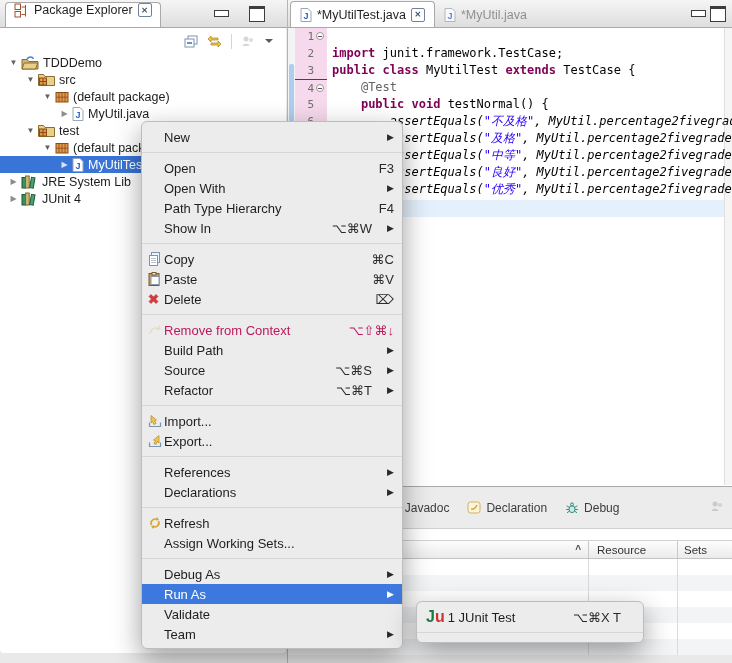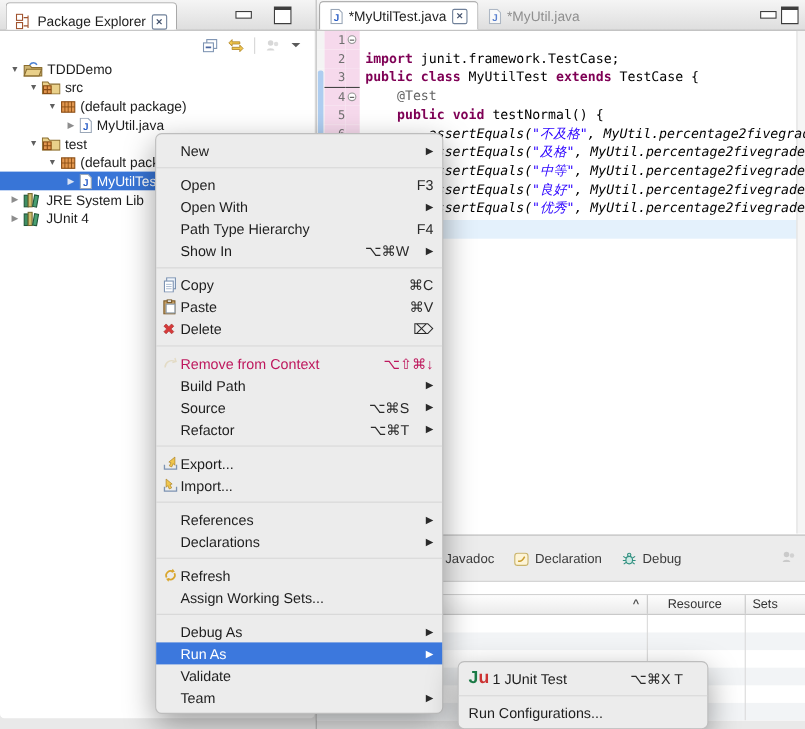--- a/index.html
+++ b/index.html
@@ -4,21 +4,21 @@
 <style>
   html,body{margin:0;padding:0}
   .app{position:relative;width:732px;height:663px;background:#e9e9e9;overflow:hidden;
        font-family:"Liberation Sans",sans-serif;-webkit-font-smoothing:antialiased}
   .ico{display:inline-flex;align-items:center;justify-content:center;vertical-align:middle}
 
   
   .pkg{position:absolute;left:0;top:0;width:287px;height:663px}
   .tabbar{height:27px;background:linear-gradient(#f5f5f5,#dedede);border-bottom:1px solid #a9a9a9;position:relative}
   .vtab{position:absolute;left:5px;top:2px;height:24px;background:#fff;border:1px solid #a9a9a9;border-bottom:none;
-        border-radius:4px 4px 0 0;display:flex;align-items:flex-end;gap:5px;padding:0 8px;font-size:12.5px;color:#1f1f1f}
+        border-radius:4px 4px 0 0;display:flex;align-items:flex-start;gap:5px;padding:0 8px;font-size:12.5px;color:#1f1f1f}
   .wmin{position:absolute;width:13px;height:5px;border:1px solid #3d3d3d;background:#fff;top:10px}
   .wmax{position:absolute;width:14px;height:12px;border:1px solid #3d3d3d;border-top-width:3px;background:#fff;top:6px}
   .tclose{width:12px;height:12px;border:1px solid #70819a;border-radius:2px;display:inline-flex;align-items:center;
           justify-content:center;font-size:8px;font-weight:bold;color:#43526d}
   .pkg-body{position:absolute;top:28px;left:0;right:1px;height:625px;background:#fff;border-radius:0 0 4px 4px;overflow:hidden}
   .ptoolbar{height:26px;display:flex;align-items:center;justify-content:flex-end;gap:9px;padding-right:12px}
   .tdiv{width:1px;height:15px;background:#d5d5d5}
   .tree{font-size:12.5px}
   .trow{height:17px;display:flex;align-items:center;white-space:nowrap;color:#1c1c1c}
   .trow .ico{margin-right:4px;flex:none}
@@ -50,27 +50,27 @@
   .kw{color:var(--kw);font-weight:bold}
   .st{color:var(--str);font-style:italic}
   .it{font-style:italic}
   .an{color:var(--ann)}
   .edsb{position:absolute;right:0;top:0;bottom:1px;width:7px;background:#f5f5f5;border-left:1px solid #e0e0e0}
 
   
   .bp{position:absolute;left:288px;top:487px;right:0;bottom:0}
   .bp-tabs{height:41px;background:#ececec;border-bottom:1px solid #cfcfcf;display:flex;align-items:center;gap:18px;
            padding-left:100px;position:relative;font-size:12px;color:#3c3c3c}
-  .bp-tab{display:flex;align-items:flex-end;gap:5px}
+  .bp-tab{display:flex;align-items:flex-start;gap:5px}
   .bp-fade{position:absolute;right:8px;top:13px;opacity:.4}
   .bp-white{position:absolute;top:42px;left:0;right:0;bottom:8px;background:#fff;overflow:hidden}
   .bph{position:absolute;top:11px;left:0;right:0;height:19px;box-sizing:border-box;background:linear-gradient(#fdfdfd,#ebebeb);
        border-top:1px solid #d2d2d2;border-bottom:1px solid #c4c4c4;display:flex;font-size:11.5px;color:#333}
   .bpc1{width:300px;display:flex;justify-content:flex-end;align-items:center;padding-right:7px;box-sizing:border-box}
-  .bpc2{width:89px;border-left:1px solid #c8c8c8;padding-left:18px;display:flex;align-items:center;box-sizing:border-box}
+  .bpc2{width:89px;border-left:1px solid #c8c8c8;padding-left:8px;display:flex;align-items:center;box-sizing:border-box}
   .bpc3{flex:1;border-left:1px solid #c8c8c8;padding-left:6px;display:flex;align-items:center}
   .caret{font-size:10px;font-weight:bold;color:#4a4a4a}
   .bprows{position:absolute;top:30px;left:0;right:0;bottom:0}
   .bprow{height:16px}
   .bprow.alt{background:#f2f4f6}
   .vline{position:absolute;top:30px;bottom:0;width:1px;background:#dadada}
 
   
   .menu{position:absolute;background:#ececec;border:1px solid #bdbdbd;border-radius:6px;
         box-shadow:0 10px 28px rgba(0,0,0,.38);padding:5px 0 4px;z-index:30;font-size:13px;color:#1e1e1e}
@@ -447,34 +447,34 @@
         <span class="mright">
           <span class="msc">⌥⌘T</span>
           <span class="marr">▶</span>
         </span>
       </div>
       <div class="msep"></div>
       <div class="mrow">
         <span class="ico mico">
           <svg width="14" height="13" viewBox="0 0 14 13">
             <path d="M1.5 8v4h11V8" fill="none" stroke="#7d93b2" stroke-width="1.2"></path>
-            <path d="M11 1L5.5 5.5l2 .7-1.6 2.8 2.2 1 1.4-3L11 8.5z" fill="#f0c64e" stroke="#a87d1e" stroke-width=".6"></path>
-          </svg>
-        </span>
-        <span class="mlabel">Export...</span>
+            <path d="M3 1l5.5 4.5-2 .7 1.6 2.8-2.2 1-1.4-3L3 8.5z" fill="#f0c64e" stroke="#a87d1e" stroke-width=".6"></path>
+          </svg>
+        </span>
+        <span class="mlabel">Import...</span>
         <span class="mright"></span>
       </div>
       <div class="mrow">
         <span class="ico mico">
           <svg width="14" height="13" viewBox="0 0 14 13">
             <path d="M1.5 8v4h11V8" fill="none" stroke="#7d93b2" stroke-width="1.2"></path>
-            <path d="M3 1l5.5 4.5-2 .7 1.6 2.8-2.2 1-1.4-3L3 8.5z" fill="#f0c64e" stroke="#a87d1e" stroke-width=".6"></path>
-          </svg>
-        </span>
-        <span class="mlabel">Import...</span>
+            <path d="M11 1L5.5 5.5l2 .7-1.6 2.8 2.2 1 1.4-3L11 8.5z" fill="#f0c64e" stroke="#a87d1e" stroke-width=".6"></path>
+          </svg>
+        </span>
+        <span class="mlabel">Export...</span>
         <span class="mright"></span>
       </div>
       <div class="msep"></div>
       <div class="mrow">
         <span class="mlabel">References</span>
         <span class="mright">
           <span class="marr">▶</span>
         </span>
       </div>
       <div class="mrow">
@@ -529,19 +529,15 @@
       <div class="mrow">
         <span class="ico">
           <span class="ju"><span style="color:#1b7a46">J</span><span style="color:#cc3333">u</span></span>
         </span>
         <span class="mlabel">1 JUnit Test</span>
         <span class="mright">
           <span class="msc">⌥⌘X T</span>
         </span>
       </div>
       <div class="msep"></div>
-      <div class="mrow">
-        <span class="mlabel">Run Configurations...</span>
-        <span class="mright"></span>
-      </div>
     </div>
 
 </div>
 
 </body></html>

